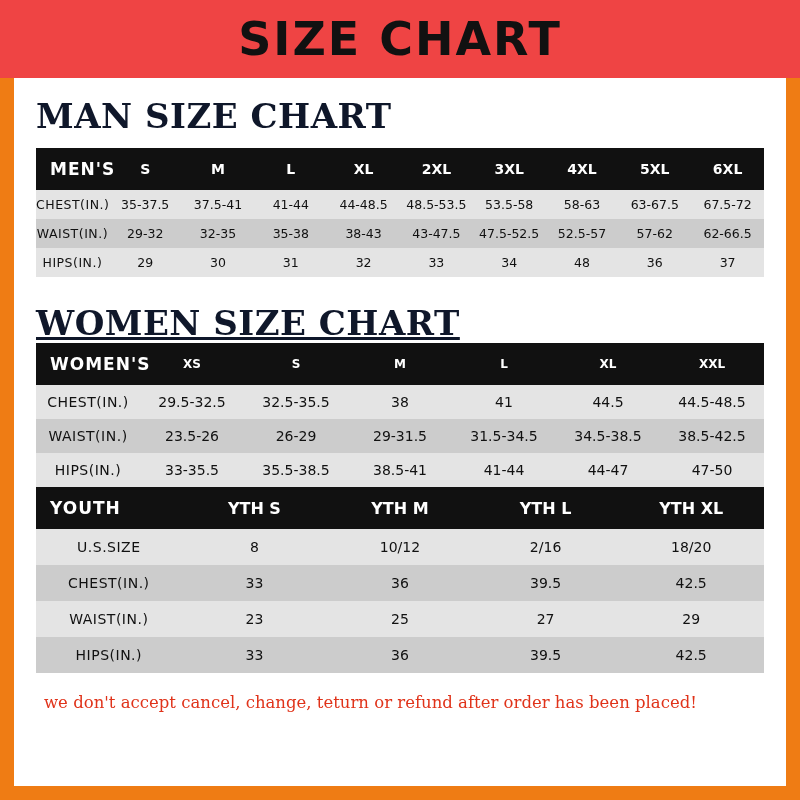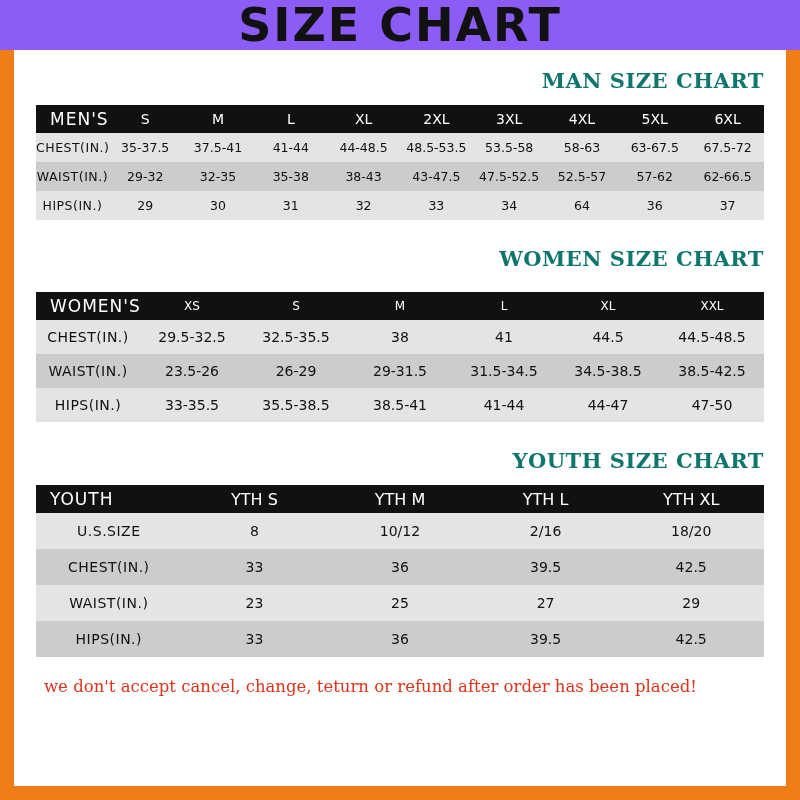--- a/index.html
+++ b/index.html
@@ -16,71 +16,71 @@
   .page {
     position: relative;
     width: 800px;
     height: 800px;
     background: #ffffff;
     box-sizing: border-box;
     border-left: 14px solid #ef7c14;
     border-right: 14px solid #ef7c14;
   }
   .header-bar {
-    background: #8b5cf6;
-    height: 50px;
+    background: #ef4444;
+    height: 78px;
     display: flex;
     align-items: center;
     justify-content: center;
     margin: 0 -14px;
   }
   .header-title {
     font-family: "DejaVu Sans", sans-serif;
     font-weight: bold;
     font-size: 46px;
     letter-spacing: 2px;
     color: #111111;
     text-align: center;
     line-height: 1;
   }
   .content {
     padding: 0 22px;
   }
   .section-title {
-    text-align: right;
+    text-align: left;
     font-family: "DejaVu Serif", serif;
     font-weight: bold;
-    font-size: 21px;
-    color: #0f766e;
+    font-size: 34px;
+    color: #0f172a;
     letter-spacing: 0.5px;
   }
   .section-title.men { margin: 18px 0 12px 0; }
-  .section-title.women { margin: 26px 0 21px 0; }
+  .section-title.women { margin: 26px 0 0 0; text-decoration: underline; }
   .section-title.youth { margin: 26px 0 12px 0; }
 
   table.size-table {
     width: 100%;
     border-collapse: collapse;
     table-layout: fixed;
   }
   table.size-table th,
   table.size-table td {
     text-align: center;
     font-family: "DejaVu Sans", sans-serif;
     color: #111111;
     white-space: nowrap;
   }
   
   table.size-table thead tr {
     background: #111111;
   }
   table.size-table thead th {
     color: #ffffff;
-    font-weight: normal;
-    padding: 4px 0;
+    font-weight: bold;
+    padding: 11px 0;
     font-size: 15px;
   }
   table.size-table thead th.rowlabel {
     text-align: left;
     padding-left: 14px;
     font-size: 17px;
     letter-spacing: 1px;
   }
   
   table.size-table tbody td {
@@ -180,21 +180,21 @@
           <td>62-66.5</td>
         </tr>
         <tr class="light">
           <td class="rowlabel">HIPS(IN.)</td>
           <td>29</td>
           <td>30</td>
           <td>31</td>
           <td>32</td>
           <td>33</td>
           <td>34</td>
-          <td>64</td>
+          <td>48</td>
           <td>36</td>
           <td>37</td>
         </tr>
       </tbody>
     </table>
 
     <div class="section-title women">WOMEN SIZE CHART</div>
     <table class="size-table" id="women-table">
       <thead>
         <tr>
@@ -231,21 +231,20 @@
           <td>33-35.5</td>
           <td>35.5-38.5</td>
           <td>38.5-41</td>
           <td>41-44</td>
           <td>44-47</td>
           <td>47-50</td>
         </tr>
       </tbody>
     </table>
 
-    <div class="section-title youth">YOUTH SIZE CHART</div>
     <table class="size-table" id="youth-table">
       <thead>
         <tr>
           <th class="rowlabel">YOUTH</th>
           <th>YTH S</th>
           <th>YTH M</th>
           <th>YTH L</th>
           <th>YTH XL</th>
         </tr>
       </thead>

